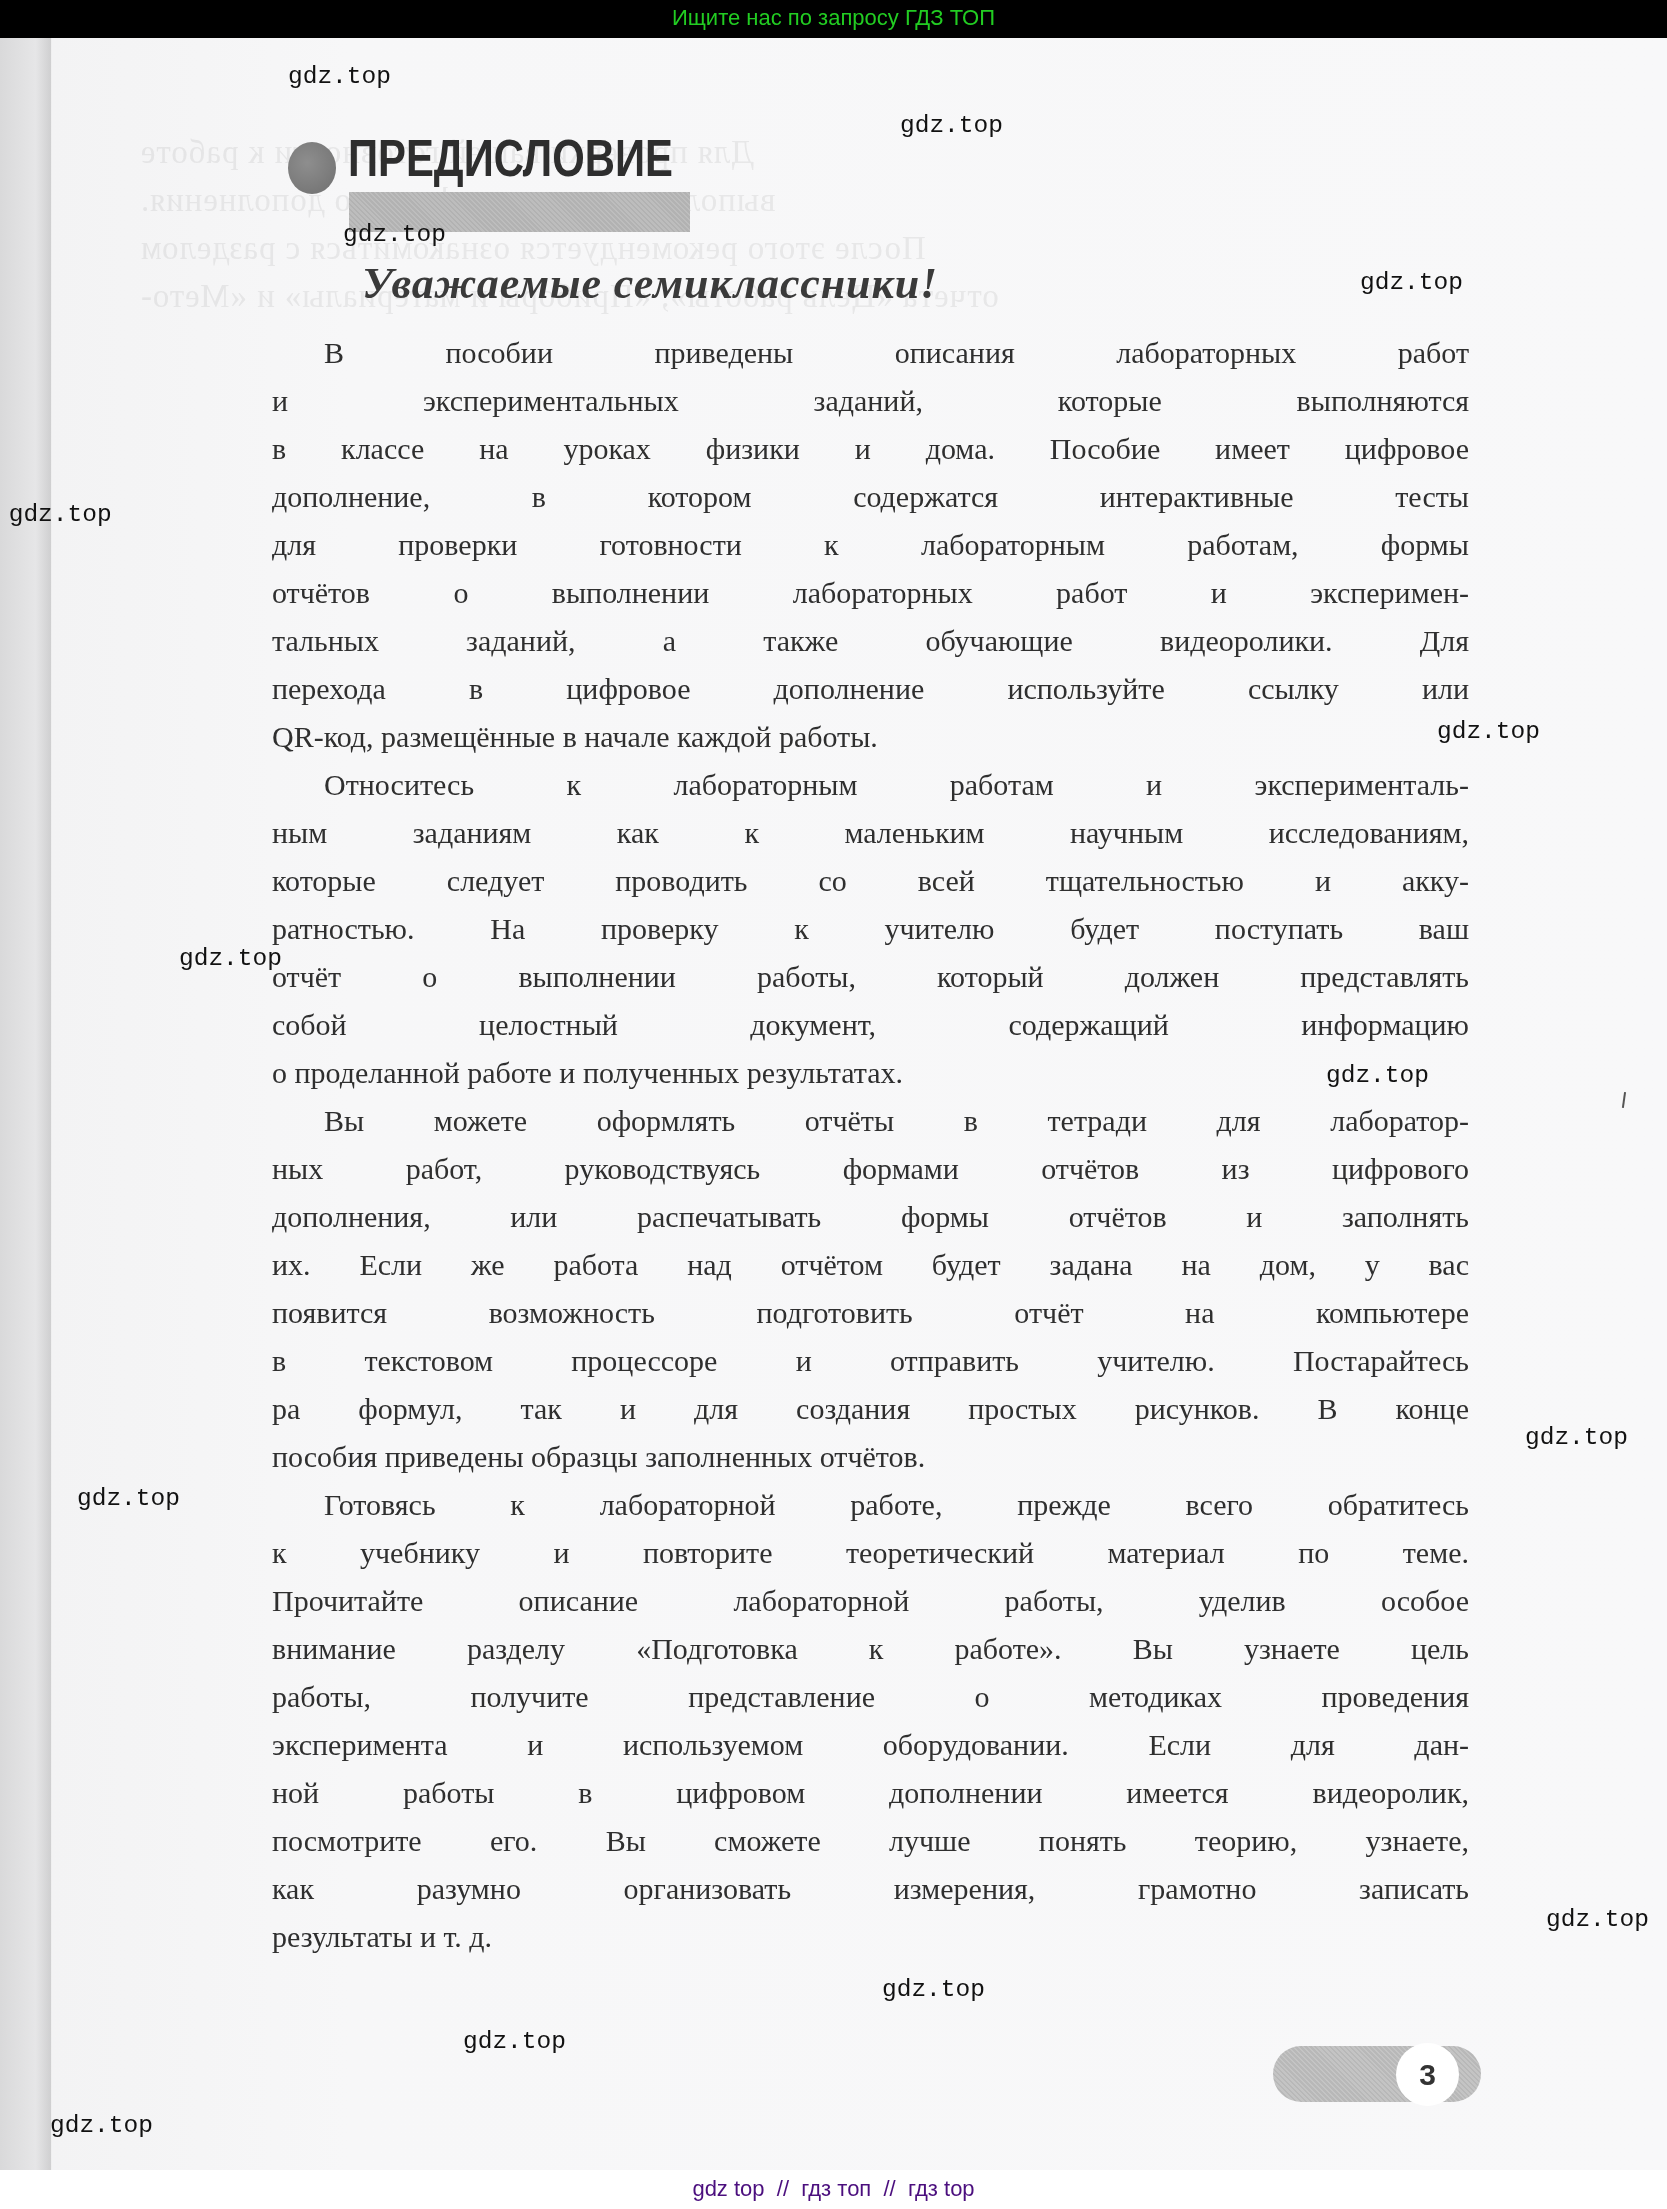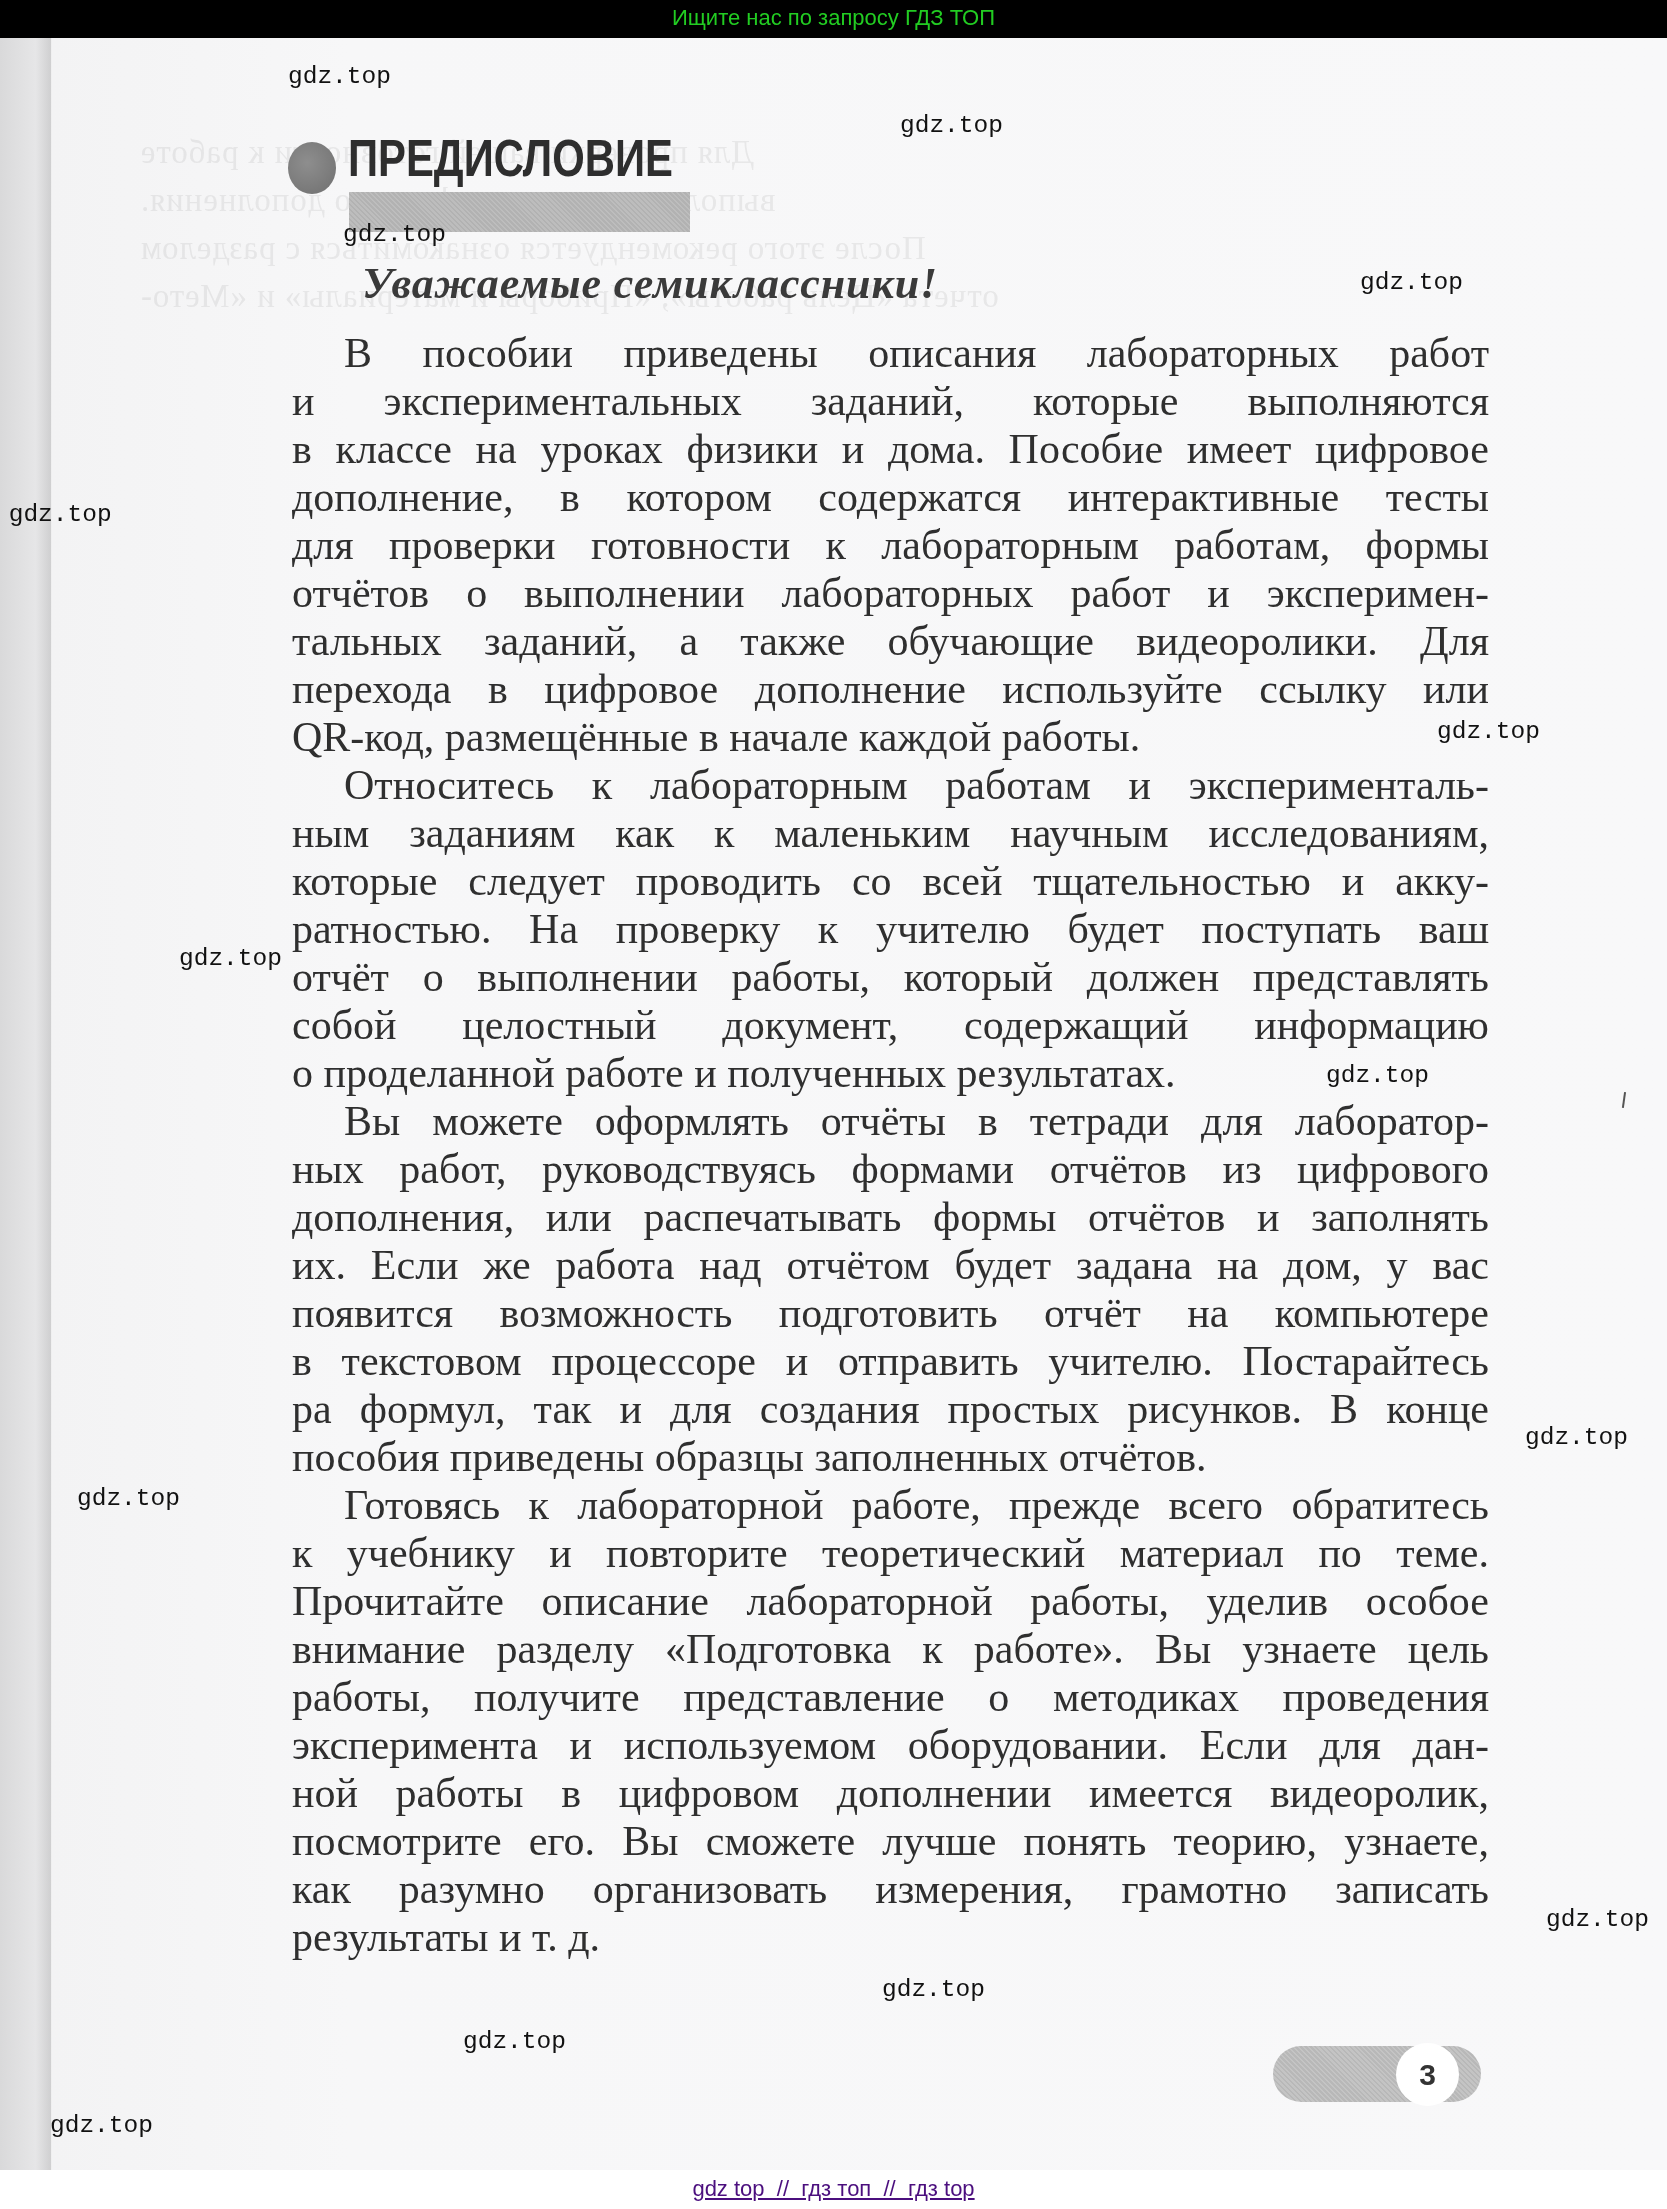--- a/index.html
+++ b/index.html
@@ -41,22 +41,22 @@
   .heading-bar {
     position: absolute; left: 349px; top: 191px; width: 341px; height: 40px;
     background: repeating-linear-gradient(45deg, #bdbdbd 0 1.7px, #b2b2b2 1.7px 3.5px);
   }
   .subtitle {
     position: absolute; left: 362px; top: 258px;
     font-style: italic; font-weight: bold; font-size: 44px; color: #3a3a3a;
     letter-spacing: 0.9px;
   }
   .body-text {
-    position: absolute; left: 292px; top: 328px; width: 1197px;
-    font-size: 42px; line-height: 48px; color: #2f2f2f;
+    position: absolute; left: 272px; top: 328px; width: 1197px;
+    font-size: 30px; line-height: 48px; color: #2f2f2f;
   }
   .line { display: block; text-align: justify; text-align-last: justify; white-space: nowrap; }
   .line.last { text-align-last: left; }
   .line.indent { padding-left: 52px; }
   .watermark {
     position: absolute; font-family: Liberation Mono, monospace;
     font-size: 24.5px; color: #111111; line-height: 28px;
   }
   .page-badge {
     position: absolute; left: 1273px; top: 2046px; width: 208px; height: 56px;
@@ -160,15 +160,15 @@
   <div class="watermark" style="left:1326px; top:1062px;">gdz.top</div>
   <div class="watermark" style="left:1525px; top:1424px;">gdz.top</div>
   <div class="watermark" style="left:77px; top:1485px;">gdz.top</div>
   <div class="watermark" style="left:1546px; top:1906px;">gdz.top</div>
   <div class="watermark" style="left:882px; top:1976px;">gdz.top</div>
   <div class="watermark" style="left:463px; top:2028px;">gdz.top</div>
   <div class="watermark" style="left:50px; top:2112px;">gdz.top</div>
 </div>
 
 <div class="footer">
-  <span style="white-space:pre;text-decoration:underline;">gdz top  //  гдз топ  //  гдз top</span>
+  <span style="white-space:pre;">gdz top  //  гдз топ  //  гдз top</span>
 </div>
 
 
 </body></html>

